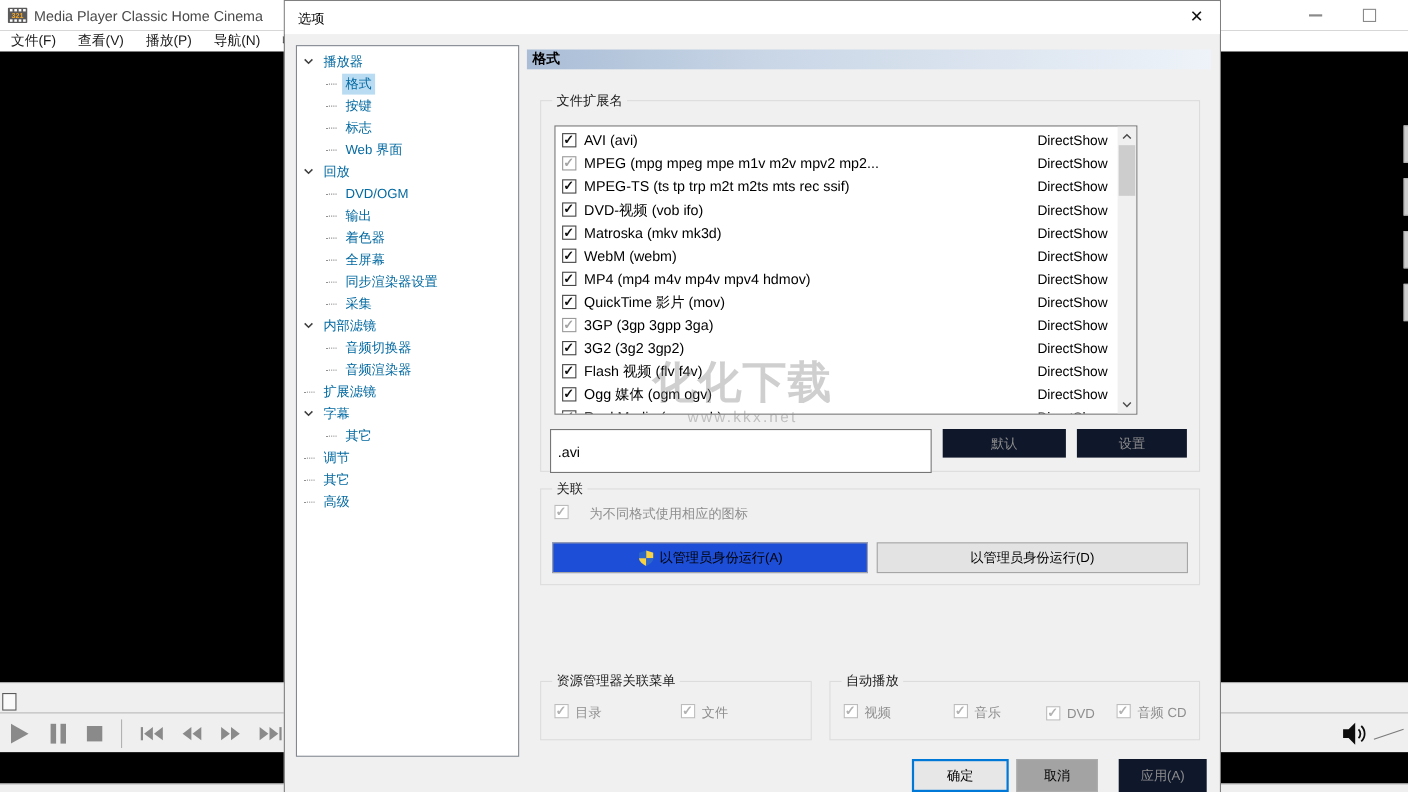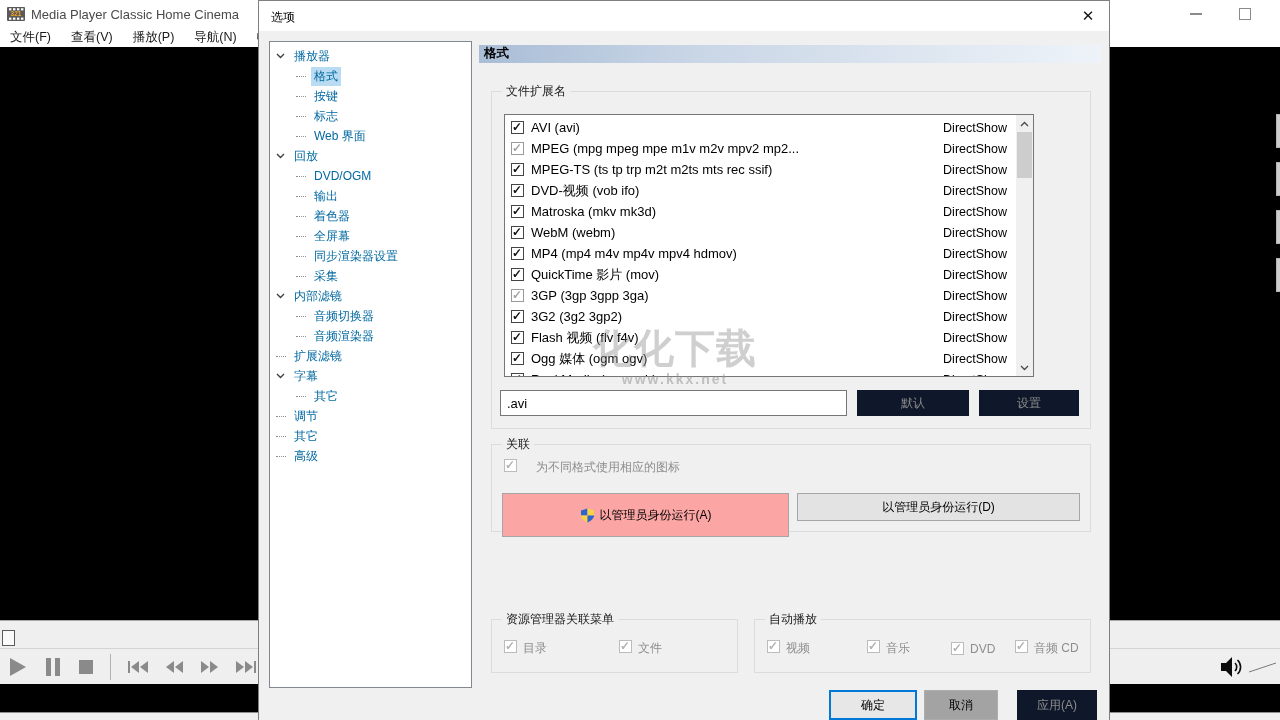--- a/index.html
+++ b/index.html
@@ -72,46 +72,46 @@
   .cb.checked::after { content:"✓"; color:#111; }
   .cb.partial { border-color:#9a9a9a; }
   .cb.partial::after { content:"✓"; color:#a4a4a4; }
   .cb.disabled { border-color:#bcbcbc; }
   .cb.disabled::after { content:"✓"; color:#b2b2b2; }
 
   
   .sidebtn { position:absolute; left:784px; width:36px; height:34px; background:#cdcdcd; border:1px solid #b3b3b3; display:flex; align-items:center; justify-content:center; }
 
   
-  .ext-input { position:absolute; left:8px; top:298px; width:347px; height:26px; border:1px solid #767676; background:#fff; font-size:13px; padding-left:6px; font-family:"Liberation Sans",sans-serif; color:#000; }
+  .ext-input { position:absolute; left:8px; top:298px; width:347px; height:40px; border:1px solid #767676; background:#fff; font-size:13px; padding-left:6px; font-family:"Liberation Sans",sans-serif; color:#000; }
   .btn { display:flex; align-items:center; justify-content:center; font-size:12px; color:#000; background:#a3a3a3; border:1px solid #acacac; }
   .btn.graydis { background:#0f172a; border:none; color:#8d8d8d; }
   .b-default { position:absolute; left:365px; top:298px; width:112px; height:26px; }
   .b-set { position:absolute; left:487px; top:298px; width:100px; height:26px; }
 
   
   .assoc-row { position:absolute; left:12px; top:14px; display:flex; align-items:flex-start; gap:19px; font-size:12px; color:#8e8e8e; }
-  .b-admin { position:absolute; left:10px; top:48px; width:287px; height:44px; gap:5px; background:#fca5a5; border:1px solid #a6a6a6; }
+  .b-admin { position:absolute; left:10px; top:48px; width:287px; height:28px; gap:5px; background:#1d4ed8; border:1px solid #a6a6a6; }
   .b-defprog { position:absolute; left:305px; top:48px; width:283px; height:28px; background:#e3e3e3; border:1px solid #a6a6a6; }
 
   
   .cbrow { position:absolute; left:12px; top:20px; display:flex; align-items:center; }
   .dcb { display:flex; align-items:flex-start; gap:6px; font-size:12px; color:#8e8e8e; white-space:nowrap; }
   .g-explorer .dcb { width:115px; }
   .g-autoplay .dcb:nth-child(1){ width:100px; } .g-autoplay .dcb:nth-child(2){ width:84px; } .g-autoplay .dcb:nth-child(3){ width:64px; }
 
   
   .b-ok { position:absolute; left:570px; top:689px; width:88px; height:30px; border:2px solid #0078d7; background:#e7e7e7; }
   .b-cancel { position:absolute; left:665px; top:689px; width:74px; height:30px; }
   .b-apply { position:absolute; left:758px; top:689px; width:80px; height:30px; }
 
   
   .wm { position:absolute; left:565px; top:326px; width:220px; text-align:center; z-index:20; pointer-events:none; }
   .wm-big { font-size:40px; font-weight:bold; color:#8f8f8f; opacity:.42; letter-spacing:1px; line-height:44px; }
-  .wm-url { font-size:14px; font-weight:bold; color:#8f8f8f; opacity:.5; letter-spacing:2px; margin-top:1px; }
+  .wm-url { font-size:14px; font-weight:normal; color:#8f8f8f; opacity:.5; letter-spacing:2px; margin-top:1px; }
 </style>
 </head>
 <body>
 
 <div class="screen">
 
   <div class="titlebar">
     <svg class="app-icon" viewBox="0 0 18 16">
       <rect x="0" y="1" width="18" height="14" rx="1" fill="#5a5a5a"></rect>
       <rect x="2" y="2.2" width="2.4" height="2.2" fill="#fff"></rect>

